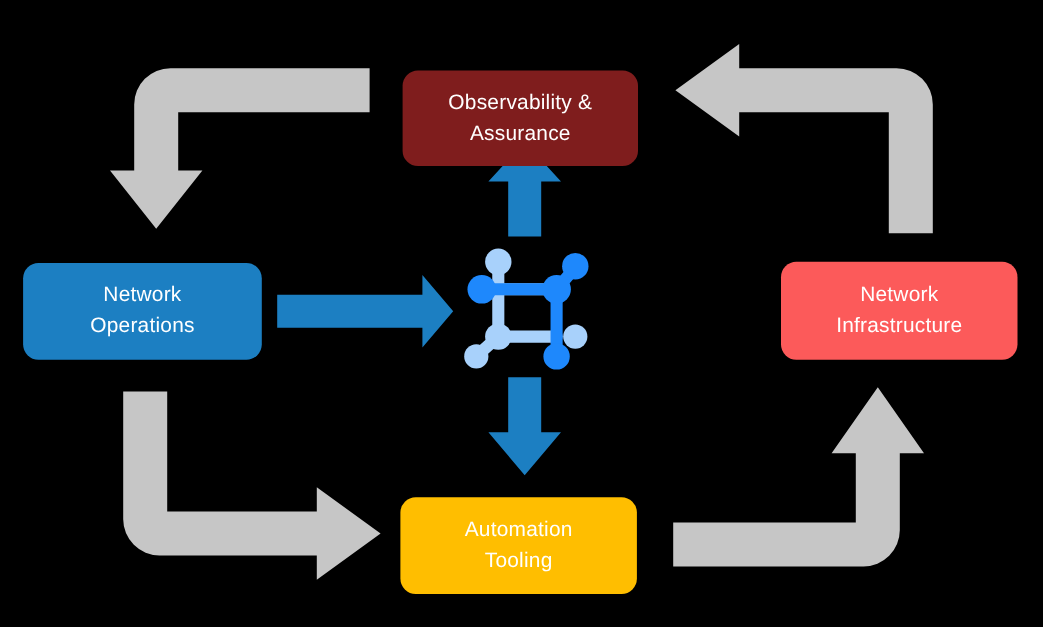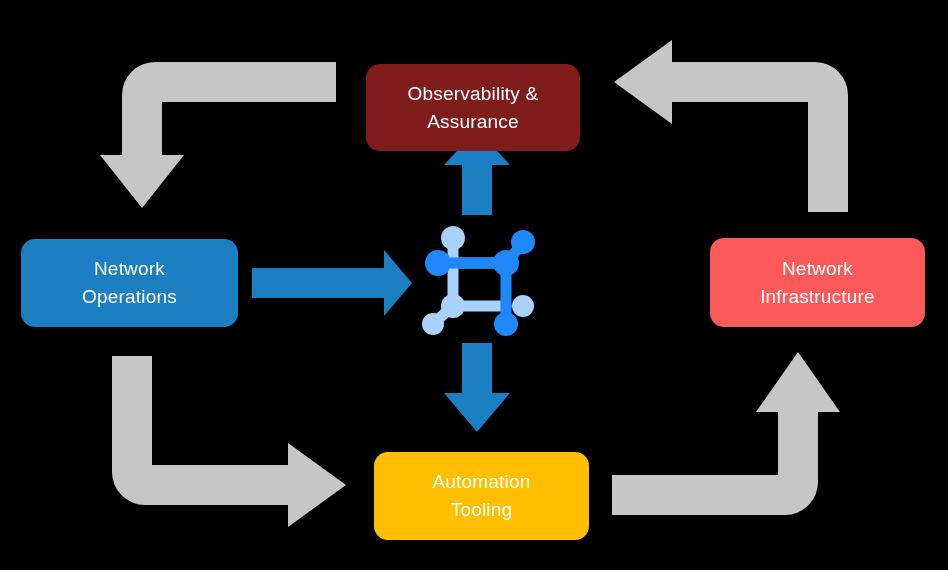--- a/index.html
+++ b/index.html
@@ -111,18 +111,18 @@
   <div class="node-box" style="left:21px; top:239px; width:217px; height:88px; background:#1C7FC2;">
     <span class="node-label">Network
 Operations</span>
   </div>
 
   <div class="node-box" style="left:710px; top:238px; width:215px; height:89px; background:#FC5A5A;">
     <span class="node-label">Network
 Infrastructure</span>
   </div>
 
-  <div class="node-box" style="left:374px; top:452px; width:215px; height:88px; background:#FFBE00;">
+  <div class="node-box" style="left:364px; top:452px; width:215px; height:88px; background:#FFBE00;">
     <span class="node-label">Automation
 Tooling</span>
   </div>
 
 </div>
 
 </body></html>

